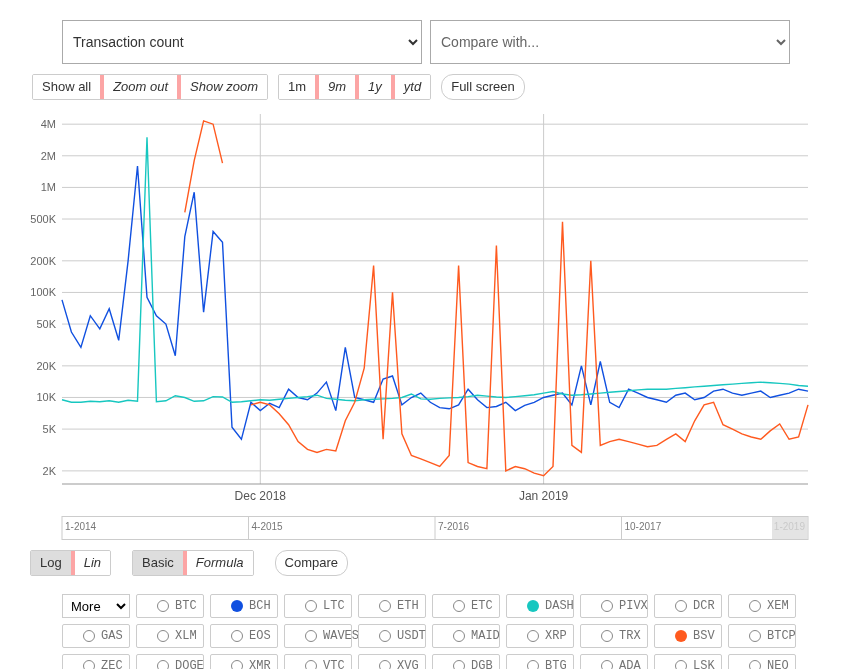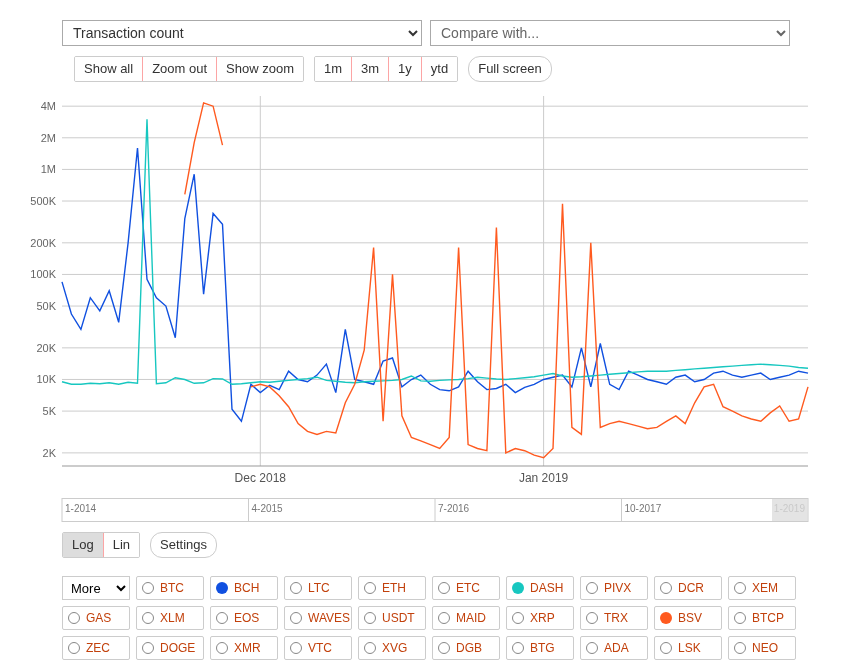--- a/index.html
+++ b/index.html
@@ -8,32 +8,32 @@
     padding: 20px 20px 20px 0;
     font-family: "Segoe UI", Arial, sans-serif;
     font-size: 13px;
     color: #333;
     background: #fff;
     width: 845px;
   }
   .row { display: flex; gap: 8px; margin-bottom: 8px; flex-wrap: wrap; }
   .sel-row { margin-left: 62px; margin-bottom: 10px; }
   select.wide {
-    height: 26px;
+    height: 44px;
     padding: 2px 6px;
     border: 1px solid #aaa;
     background: #fff;
     font-size: 14px;
     color: #333;
   }
   #metric-select { width: 360px; }
   #compare-select { width: 360px; color: #666; }
-  .btnbar { margin-left: 74px; display: flex; gap: 10px; margin-bottom: 4px; }
+  .btnbar { margin-left: 32px; display: flex; gap: 10px; margin-bottom: 4px; }
   .btngroup { display: inline-flex; border: 1px solid #ccc; border-radius: 2px; overflow: hidden; }
-  .btngroup .btn + .btn { border-left: 1px solid #fca5a5; }
+  .btngroup .btn + .btn { border-left: 4px solid #fca5a5; font-style: italic; }
   .btn {
     background: #fff;
     border: none;
     padding: 4px 9px;
     font-size: 13px;
     color: #333;
     cursor: pointer;
     font-family: inherit;
     line-height: 16px;
   }
@@ -46,36 +46,37 @@
   .grid-line { stroke: #ccc; stroke-width: 1; }
   .tick-label { font-size: 11px; fill: #666; }
   .xlabel { font-size: 12px; fill: #555; }
   .series-line { fill: none; stroke-width: 1.4; }
 
   #brush-svg { display:block; margin-left:18px; margin-top:2px; }
   .brush-frame { fill: none; stroke: #ccc; }
   .brush-tick { fill: #777; font-size: 10px; }
   .brush-sel { fill: #ddd; opacity: 0.8; }
 
-  .bottom-controls { margin-left: 62px; margin-top: 10px; display:flex; gap:10px; flex-wrap:wrap; }
+  .bottom-controls { margin-left: 30px; margin-top: 10px; display:flex; gap:21px; flex-wrap:wrap; }
   .coin-rows { margin-left: 62px; margin-top: 18px; display:flex; flex-direction:column; gap:6px; }
   .coin-row { display:flex; gap:6px; }
   .more-sel { height:24px; border:1px solid #ccc; background:#fff; font-size:13px; padding:1px 4px; width:68px; }
   .coin-btn {
     width: 68px; height: 24px;
     border: 1px solid #ccc;
     border-radius: 2px;
     background: #fff;
     display: inline-flex;
     align-items: center;
-    padding: 0 5px;
+    padding: 0 20px;
     gap: 6px;
     font-size: 12px;
     cursor: pointer;
-    color: #c2410c;
+    color: #737373;
+    font-family: Liberation Mono, monospace;
   }
   .coin-dot {
     width: 12px; height: 12px; border-radius: 50%;
     border: 1.5px solid #888;
     background: #fff;
     flex-shrink: 0;
   }
   .coin-dot.on { border: none; }
 </style>
 </head>
@@ -91,21 +92,21 @@
 </div>
 
 <div class="btnbar">
   <span class="btngroup">
     <button class="btn">Show all</button>
     <button class="btn">Zoom out</button>
     <button class="btn">Show zoom</button>
   </span>
   <span class="btngroup">
     <button class="btn">1m</button>
-    <button class="btn">3m</button>
+    <button class="btn">9m</button>
     <button class="btn">1y</button>
     <button class="btn">ytd</button>
   </span>
   <button class="btn solo">Full screen</button>
 </div>
 
 <div class="chart-wrap">
   <svg id="chart-svg" width="800" height="410">
       <line x1="44" x2="790" y1="366.8779666041579" y2="366.8779666041579" class="grid-line"></line>
       <text x="38" y="370.8779666041579" text-anchor="end" class="tick-label">2K</text>
@@ -151,21 +152,25 @@
     <text x="606.5" y="14" class="brush-tick" text-anchor="start">10-2017</text>
     <text x="787" y="14" class="brush-tick" text-anchor="end">1-2019</text>
     <rect x="754" y="1" width="36" height="22" class="brush-sel"></rect>
   </svg>
 
 <div class="bottom-controls">
   <span class="btngroup">
     <button class="btn active">Log</button>
     <button class="btn">Lin</button>
   </span>
-  <button class="btn solo">Settings</button>
+  <span class="btngroup">
+    <button class="btn active">Basic</button>
+    <button class="btn">Formula</button>
+  </span>
+  <button class="btn solo">Compare</button>
 </div>
 
 <div class="coin-rows" id="coin-rows">
     <div class="coin-row">
       <select class="more-sel"><option>More</option></select>
       <span class="coin-btn">
         <span class="coin-dot"></span>
         <span>BTC</span>
       </span>
       <span class="coin-btn">

